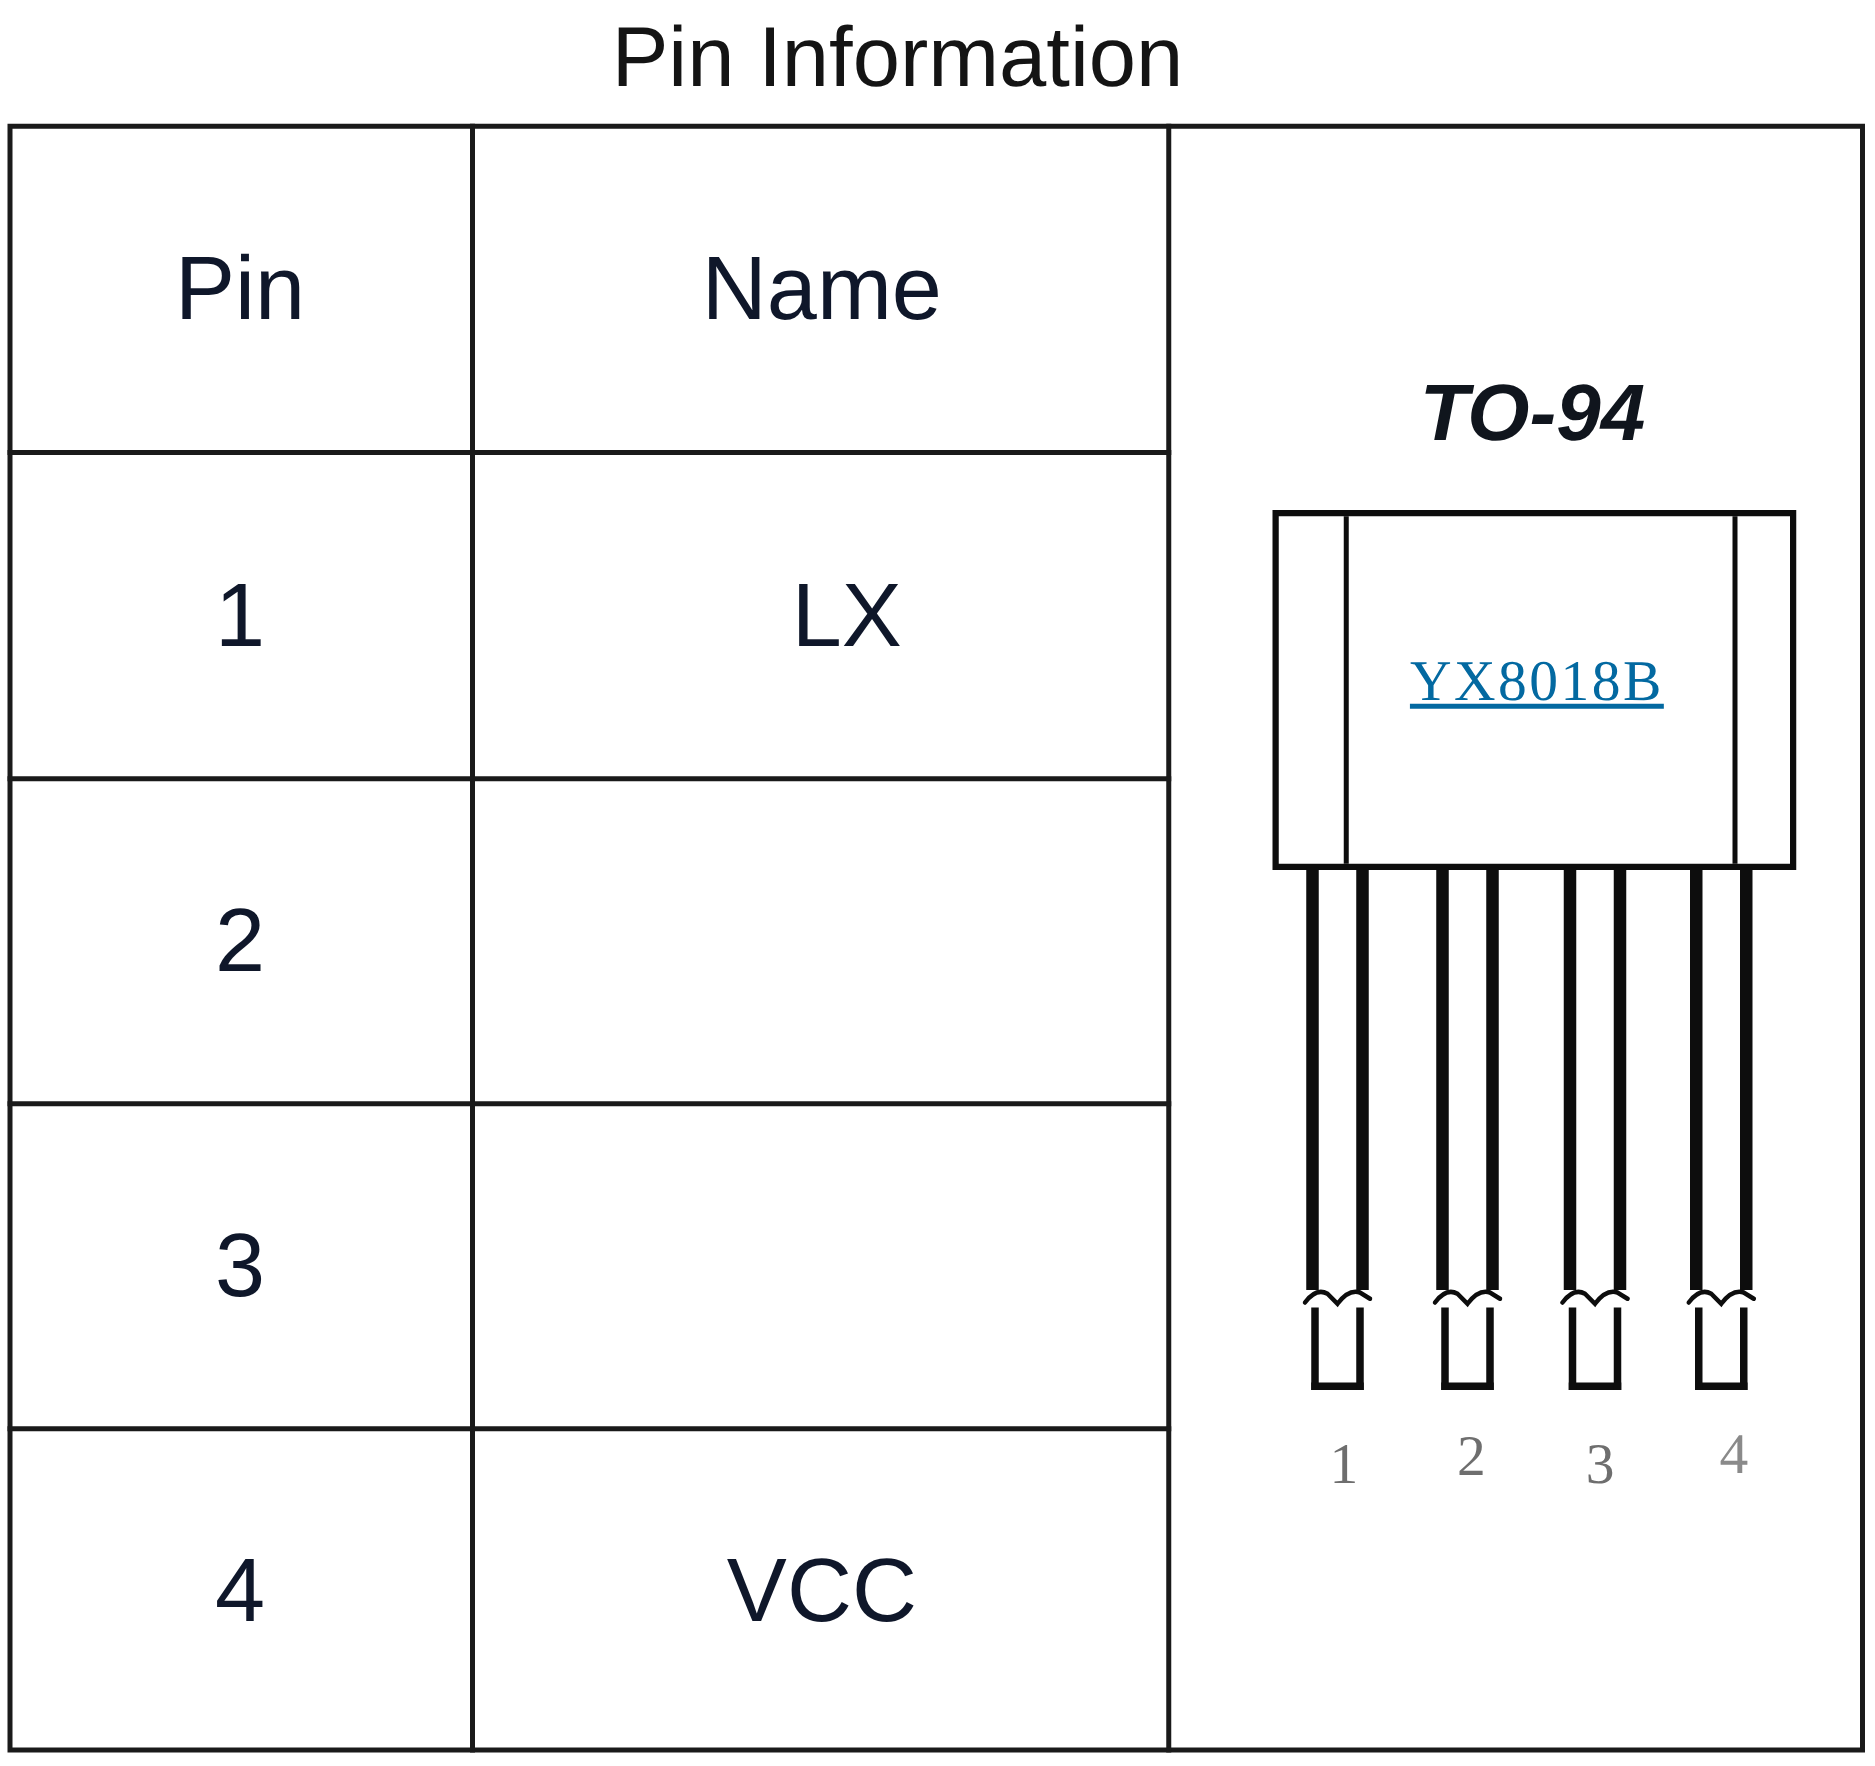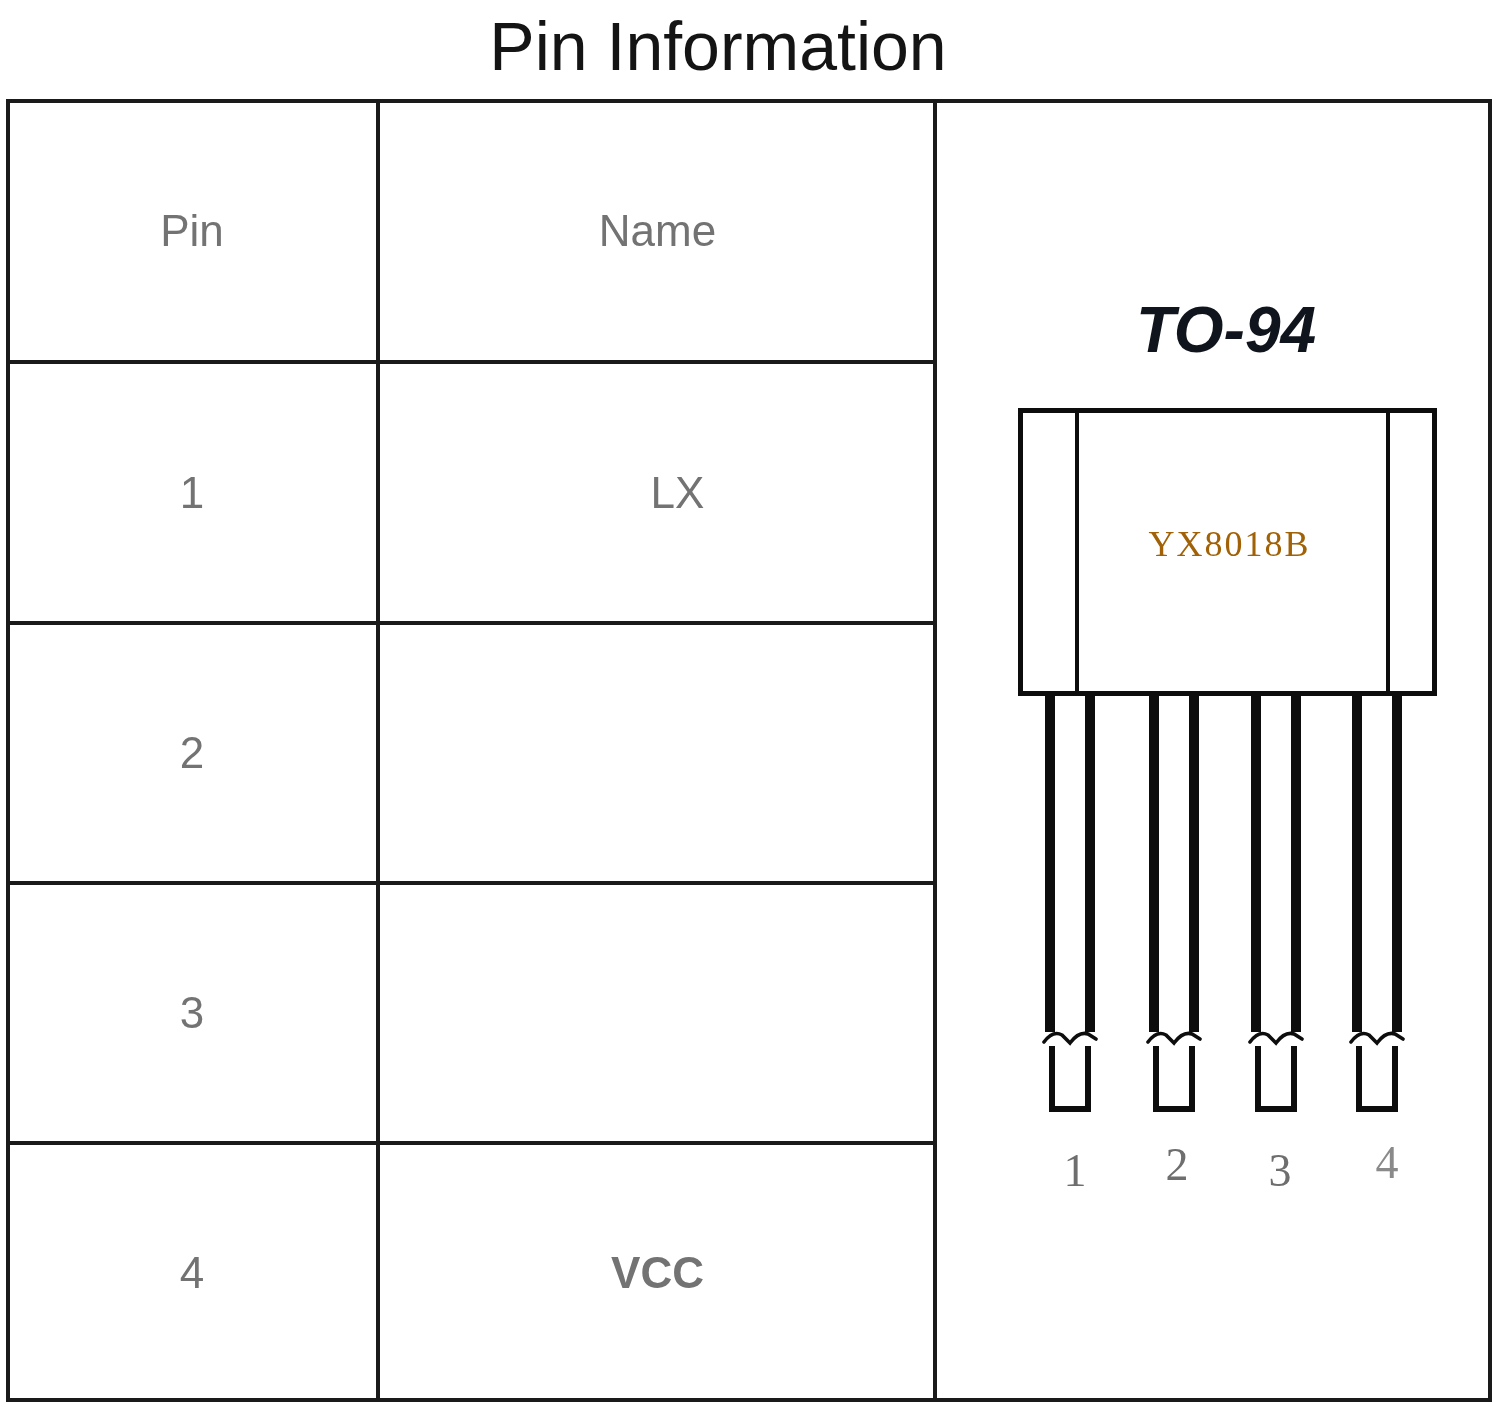--- a/index.html
+++ b/index.html
@@ -12,38 +12,38 @@
     display:flex; align-items:center; justify-content:center;
     font-size:68px; color:#141414; letter-spacing:0px; white-space:nowrap;
   }
   .line { position:absolute; background:#1a1a1a; }
   .outer-box {
     position:absolute; left:6px; top:99px; width:1486px; height:1303px;
     border:4px solid #1a1a1a; box-sizing:border-box;
   }
   .cell {
     position:absolute; display:flex; align-items:center; justify-content:center;
-    font-size:44px; color:#737373; white-space:nowrap;
+    font-size:72px; color:#0f172a; white-space:nowrap;
   }
   
   .pkg-label {
     position:absolute; left:1036px; top:292px; width:380px; height:76px;
     display:flex; align-items:center; justify-content:center;
     font-size:64px; font-weight:bold; color:#10151d; white-space:nowrap;font-style:italic;
   }
   .chip-body {
     position:absolute; left:1018px; top:408px; width:419px; height:288px;
     border:5px solid #0d0d0d; box-sizing:border-box; background:#ffffff;
   }
   .mold-line { position:absolute; top:0; width:4px; height:278px; background:#0d0d0d; }
   .chip-text {
     position:absolute; left:1074px; top:514px; width:311px; height:60px;
     display:flex; align-items:center; justify-content:center;
-    font-family:"Liberation Serif", serif; font-size:36px; color:#a16207;
-    letter-spacing:2px; white-space:nowrap;
+    font-family:"Liberation Serif", serif; font-size:46px; color:#0369a1;
+    letter-spacing:2px; white-space:nowrap;text-decoration:underline;
   }
   .leg { position:absolute; top:694px; width:50px; height:520px; }
   .leg .thick {
     position:absolute; left:0; top:0; width:50px; height:338px;
     border-left:10px solid #0d0d0d; border-right:10px solid #0d0d0d;
     box-sizing:border-box;
   }
   .leg .break-mark { position:absolute; left:-3px; top:334px; }
   .leg .tip {
     position:absolute; left:4px; top:352px; width:42px; height:66px;
@@ -74,21 +74,21 @@
   <div class="cell" style="left:380px; top:99px;  width:555px; height:263px;">Name</div>
 
   <div class="cell" style="left:6px;   top:362px; width:372px; height:261px;">1</div>
   <div class="cell" style="left:380px; top:362px; width:555px; height:261px;padding-left:20px;">LX</div>
 
   <div class="cell" style="left:6px;   top:623px; width:372px; height:260px;">2</div>
 
   <div class="cell" style="left:6px;   top:883px; width:372px; height:260px;">3</div>
 
   <div class="cell" style="left:6px;   top:1143px; width:372px; height:259px;">4</div>
-  <div class="cell" style="left:380px; top:1143px; width:555px; height:259px;font-weight:bold;">VCC</div>
+  <div class="cell" style="left:380px; top:1143px; width:555px; height:259px;">VCC</div>
 
   <div class="pkg-label">TO-94</div>
 
   <div class="chip-body">
     <div class="mold-line" style="left:52px;"></div>
     <div class="mold-line" style="left:363px;"></div>
   </div>
   <div class="chip-text">YX8018B</div>
 
   <div class="leg" style="left:1045px;">

